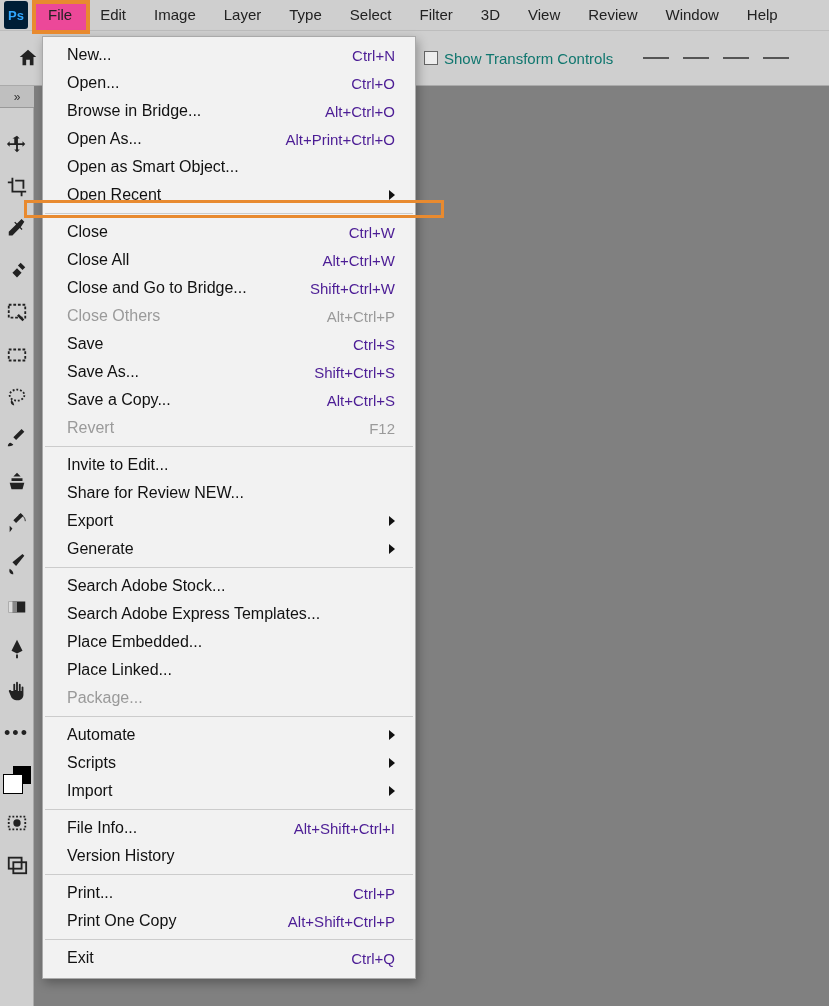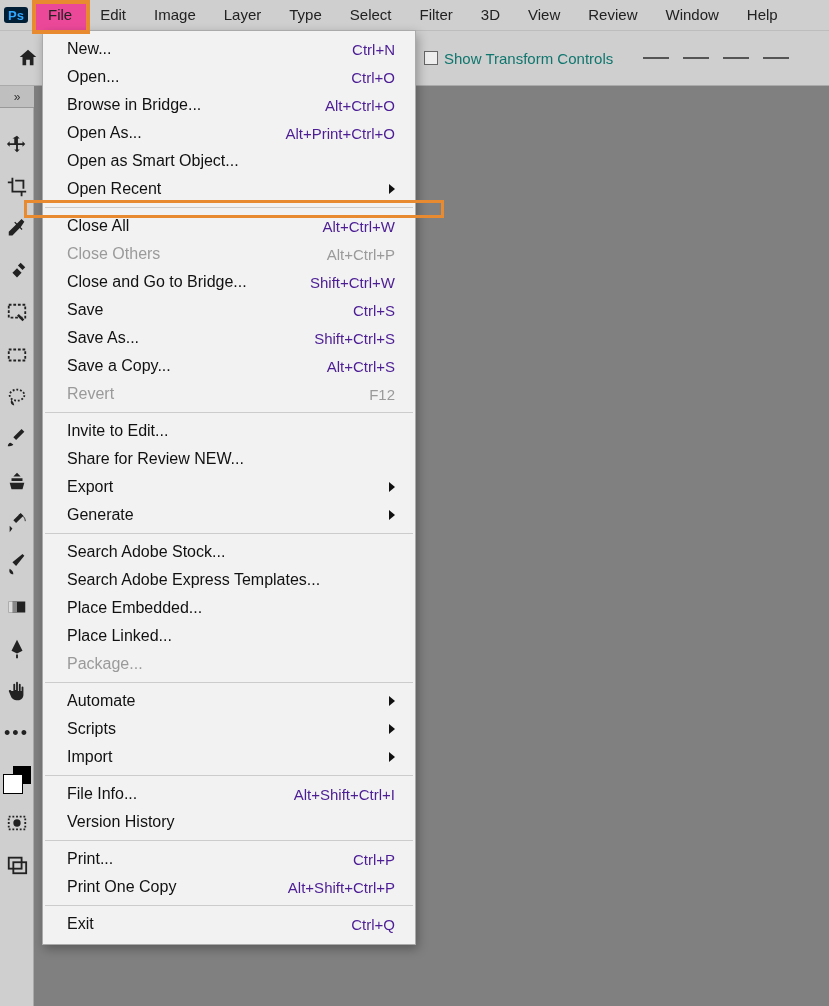--- a/index.html
+++ b/index.html
@@ -1,20 +1,20 @@
 <!DOCTYPE html>
 <html><head>
 <meta charset="utf-8">
 <style>
   * { box-sizing: border-box; margin: 0; padding: 0; font-family: "Segoe UI", Tahoma, sans-serif; }
   body { width: 829px; height: 1006px; background: #808080; overflow: hidden; position: relative; }
 
   
   .menubar { position: absolute; left:0; top:0; right:0; height:30px; background:#cfcfcf; display:flex; align-items:center; padding-left:4px; z-index:5; }
-  .ps-logo { width:24px; height:16px; background:#001e36; color:#31a8ff; font-weight:700; font-size:13px; display:flex; align-items:center; justify-content:center; border-radius:3px; margin-right:6px; }
+  .ps-logo { width:24px; height:28px; background:#001e36; color:#31a8ff; font-weight:700; font-size:13px; display:flex; align-items:center; justify-content:center; border-radius:3px; margin-right:6px; }
   .menu-item { padding:0 14px; height:30px; line-height:30px; font-size:15px; color:#222; cursor:default; }
   .menu-item.active { background:#ec4899; }
 
   
   .optionsbar { position:absolute; left:0; top:30px; right:0; height:56px; background:#cfcfcf; border-top:1px solid #bdbdbd; border-bottom:1px solid #aaa; display:flex; align-items:center; z-index:4; }
   .options-home { width:32px; height:32px; margin-left:12px; display:flex; align-items:center; justify-content:center; }
   .checkbox-row { display:flex; align-items:center; gap:6px; margin-left:380px; font-size:15px; color:#0f766e; }
   .chk { width:14px; height:14px; border:1px solid #666; background:#eee; }
   .align-icons { display:flex; gap:14px; margin-left:30px; }
   .align-icon { width:26px; height:20px; position:relative; }
@@ -25,21 +25,21 @@
   
   .toolbar { position:absolute; left:0; top:108px; width:34px; bottom:0; background:#cfcfcf; border-right:1px solid #aaa; display:flex; flex-direction:column; align-items:center; padding-top:24px; gap:16px; z-index:3;}
   .tool { width:26px; height:26px; display:flex; align-items:center; justify-content:center; color:#222; position:relative; }
   .tool svg { width:22px; height:22px; }
   .dots { font-size:18px; letter-spacing:2px; line-height:1; }
   .swatches { width:28px; height:28px; position:relative; margin-top:4px; }
   .swatch-main { position:absolute; left:0; top:8px; width:20px; height:20px; background:#fff; border:1px solid #000; }
   .swatch-back { position:absolute; right:0; top:0; width:18px; height:18px; background:#000; border:1px solid #000; }
 
   
-  .dropdown { position:absolute; left:42px; top:30px; width:374px; background:#f2f2f2; border:1px solid #aaa; box-shadow:2px 4px 10px rgba(0,0,0,0.3); z-index:10; padding:4px 0 6px 0; }
+  .dropdown { position:absolute; left:42px; top:36px; width:374px; background:#f2f2f2; border:1px solid #aaa; box-shadow:2px 4px 10px rgba(0,0,0,0.3); z-index:10; padding:4px 0 6px 0; }
   .dd-item { display:flex; align-items:center; height:28px; padding:0 20px 0 24px; font-size:16px; color:#111; cursor:default; }
   .dd-item .label { flex:1; }
   .dd-item .shortcut { font-size:15px; color:#4c1d95; }
   .dd-item.disabled { color:#9a9a9a; }
   .dd-item.disabled .shortcut { color:#9a9a9a; }
   .dd-sep { height:1px; background:#ccc; margin:4px 2px; }
   .dd-arrow { width:0; height:0; border-top:5px solid transparent; border-bottom:5px solid transparent; border-left:6px solid #111; margin-left:8px; }
 
   
   .hl-file { position:absolute; left:32px; top:0; width:58px; height:34px; border:4px solid #e88a2f; z-index:30; pointer-events:none; }
@@ -205,32 +205,36 @@
     </div>
     <div class="dd-item">
       <span class="label">Open as Smart Object...</span>
     </div>
     <div class="dd-item">
       <span class="label">Open Recent</span>
       <span class="dd-arrow"></span>
     </div>
     <div class="dd-sep"></div>
     <div class="dd-item">
+      <span class="label">Close</span>
+      <span class="shortcut">Ctrl+W</span>
+    </div>
+    <div class="dd-item">
       <span class="label">Close All</span>
       <span class="shortcut">Alt+Ctrl+W</span>
+    </div>
+    <div class="dd-item">
+      <span class="label">Close and Go to Bridge...</span>
+      <span class="shortcut">Shift+Ctrl+W</span>
     </div>
     <div class="dd-item disabled">
       <span class="label">Close Others</span>
       <span class="shortcut">Alt+Ctrl+P</span>
     </div>
     <div class="dd-item">
-      <span class="label">Close and Go to Bridge...</span>
-      <span class="shortcut">Shift+Ctrl+W</span>
-    </div>
-    <div class="dd-item">
       <span class="label">Save</span>
       <span class="shortcut">Ctrl+S</span>
     </div>
     <div class="dd-item">
       <span class="label">Save As...</span>
       <span class="shortcut">Shift+Ctrl+S</span>
     </div>
     <div class="dd-item">
       <span class="label">Save a Copy...</span>
       <span class="shortcut">Alt+Ctrl+S</span>

